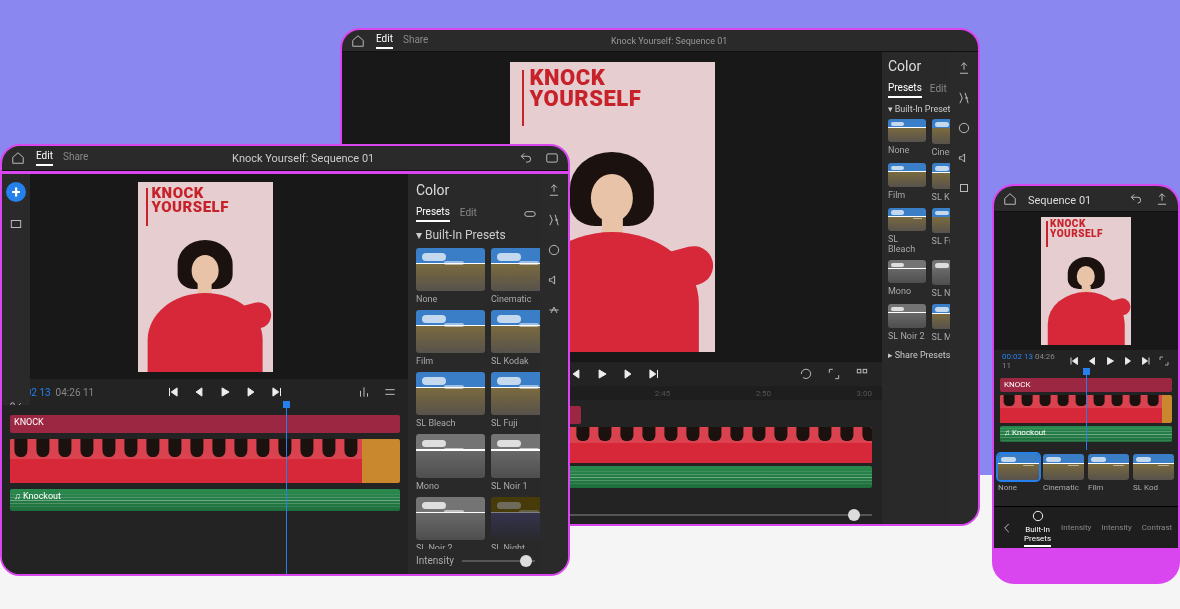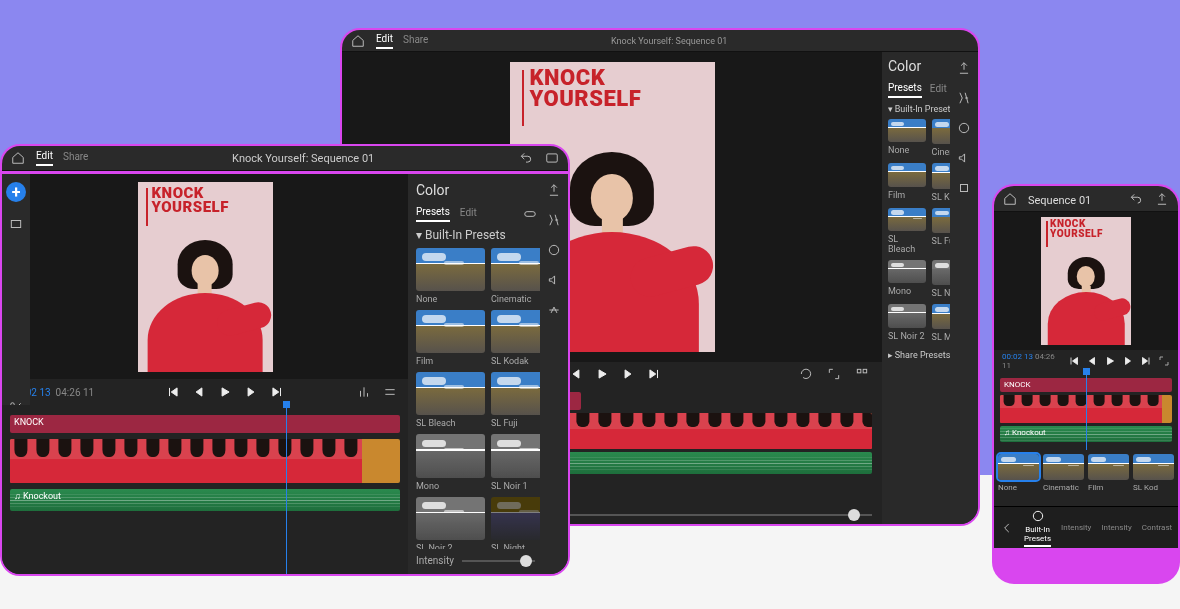--- a/index.html
+++ b/index.html
@@ -138,20 +138,28 @@
             </svg>
           </span>
         <span class="icon">
             <svg viewBox="0 0 24 24">
               <rect x="4" y="4" width="6" height="6"></rect>
               <rect x="14" y="4" width="6" height="6"></rect>
             </svg>
           </span>
       </div>
 
+      <div style="height:14px;background:#1e1e1e;display:flex;font-size:8px;color:#555;padding:0 10px;justify-content:space-between;align-items:center;">
+        <span>2:20</span>
+          <span>2:35</span>
+          <span>2:40</span>
+          <span>2:45</span>
+          <span>2:50</span>
+          <span>3:00</span>
+      </div>
 
       <div class="timeline" style="flex:1;padding:6px 10px;display:flex;flex-direction:column;gap:3px;position:relative;">
         <div class="clip-title" style="width:44%;">KNOCK</div>
         <div class="clip-video" style="width:100%;">
           <div class="th"></div>
             <div class="th"></div>
             <div class="th"></div>
             <div class="th"></div>
             <div class="th"></div>
             <div class="th"></div>

